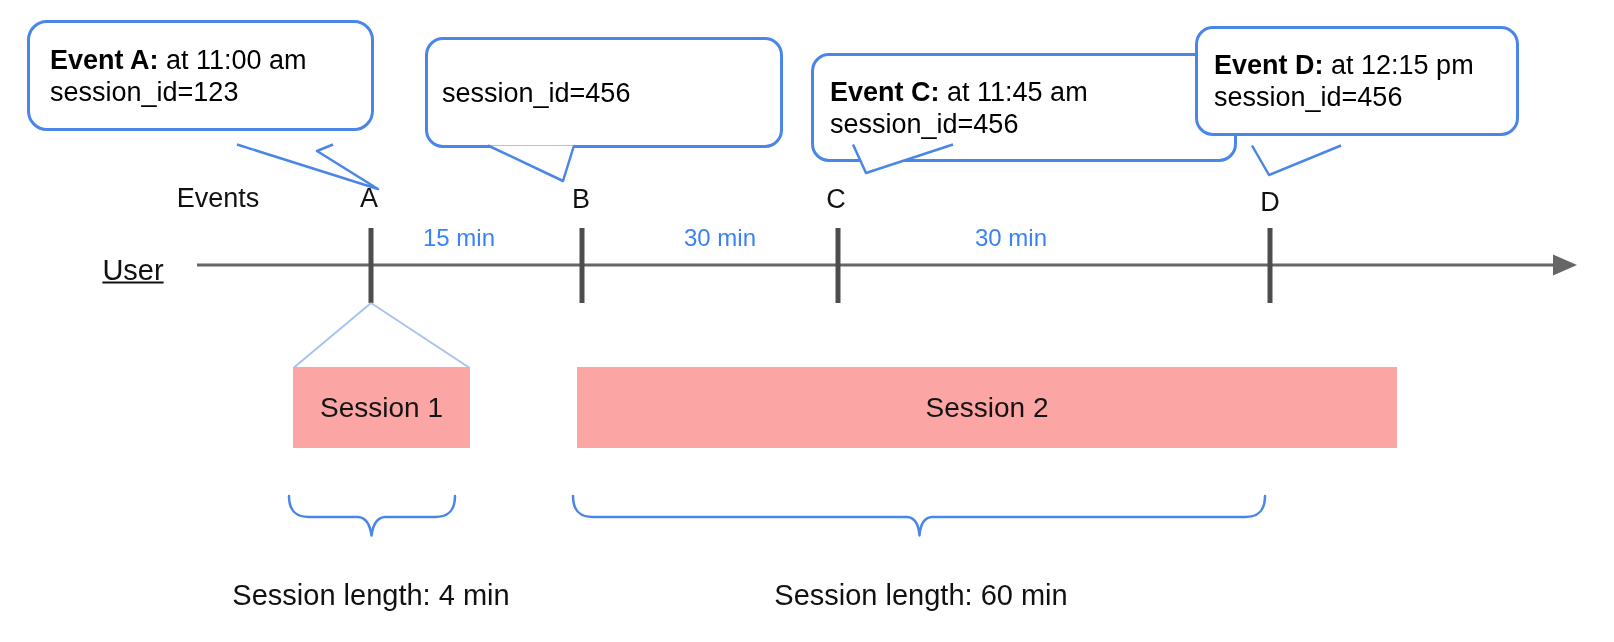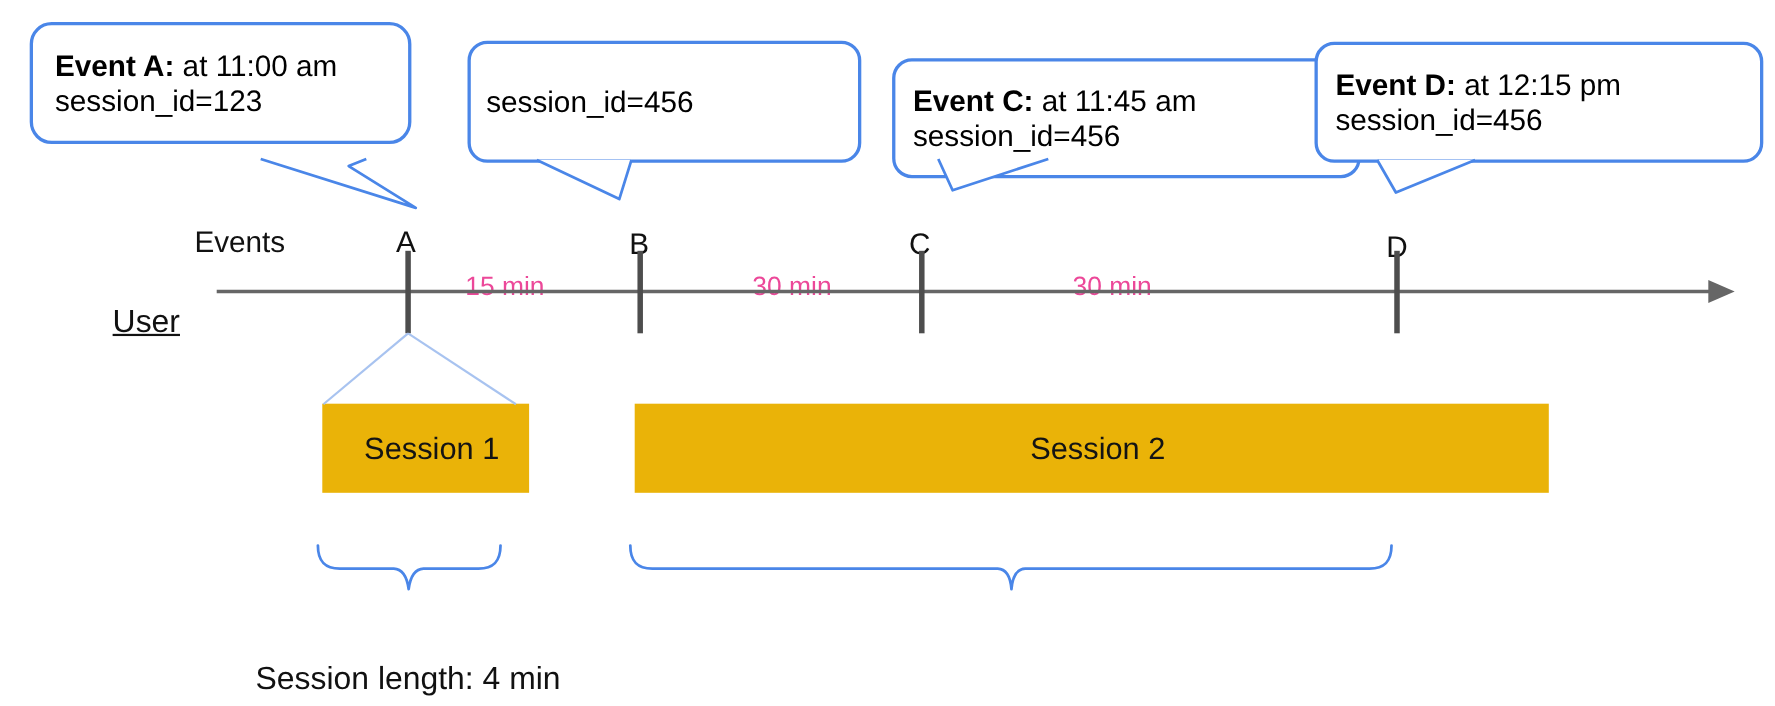--- a/index.html
+++ b/index.html
@@ -23,44 +23,42 @@
     padding:6px 14px 6px 20px;
     font-size:27px;
     line-height:32px;
     white-space:nowrap;
     z-index:1;
   }
   .bubble b{font-weight:bold;}
   .bubble-a{left:27px;top:20px;width:347px;height:111px;border-radius:20px;}
   .bubble-b{left:425px;top:37px;width:358px;height:111px;padding-left:14px;}
   .bubble-c{left:811px;top:53px;width:426px;height:109px;padding-left:16px;}
-  .bubble-d{left:1195px;top:38px;width:408px;height:110px;padding-left:16px;}
+  .bubble-d{left:1195px;top:26px;width:324px;height:110px;padding-left:16px;}
   .svg-layer{
     position:absolute;left:0;top:0;width:1614px;height:642px;
     z-index:3;pointer-events:none;
   }
   .lbl{
     position:absolute;
     transform:translate(-50%,-50%);
     white-space:nowrap;
     color:#111;
-    margin-top:23px;
   }
   .row-lbl{font-size:27px;}
   .user-lbl{font-size:29px;}
-  .interval-lbl{font-size:24px;color:#ec4899;}
+  .interval-lbl{font-size:24px;color:#3b82f6;}
   .length-lbl{font-size:29px;}
   .session-box{
     position:absolute;
     top:367px;height:81px;
-    background:#eab308;
+    background:#fca5a5;
     display:flex;align-items:center;justify-content:center;
     font-size:28px;color:#141414;
     z-index:2;
-    padding-left:11px;
   }
   .session-1{left:293px;width:177px;}
   .session-2{left:577px;width:820px;}
 </style>
 </head>
 <body>
 
 <div class="canvas">
 
   <div class="bubble bubble-a">
@@ -95,20 +93,21 @@
   <span class="lbl interval-lbl" style="left:1011px;top:238px;">30 min</span>
 
   <div class="session-box session-1">
     <span>Session 1</span>
   </div>
   <div class="session-box session-2">
     <span>Session 2</span>
   </div>
 
   <span class="lbl length-lbl" style="left:371px;top:595px;">Session length: 4 min</span>
+  <span class="lbl length-lbl" style="left:921px;top:595px;">Session length: 60 min</span>
 
   <svg class="svg-layer" viewBox="0 0 1614 642">
 
     <line x1="197" y1="265" x2="1556" y2="265" stroke="#666666" stroke-width="3"></line>
     <polygon points="1553,254.5 1577,265 1553,275.5" fill="#666666"></polygon>
 
     <line x1="371" y1="228" x2="371" y2="303" stroke="#4d4d4d" stroke-width="5"></line>
     <line x1="582" y1="228" x2="582" y2="303" stroke="#4d4d4d" stroke-width="5"></line>
     <line x1="838" y1="228" x2="838" y2="303" stroke="#4d4d4d" stroke-width="5"></line>
     <line x1="1270" y1="228" x2="1270" y2="303" stroke="#4d4d4d" stroke-width="5"></line>

